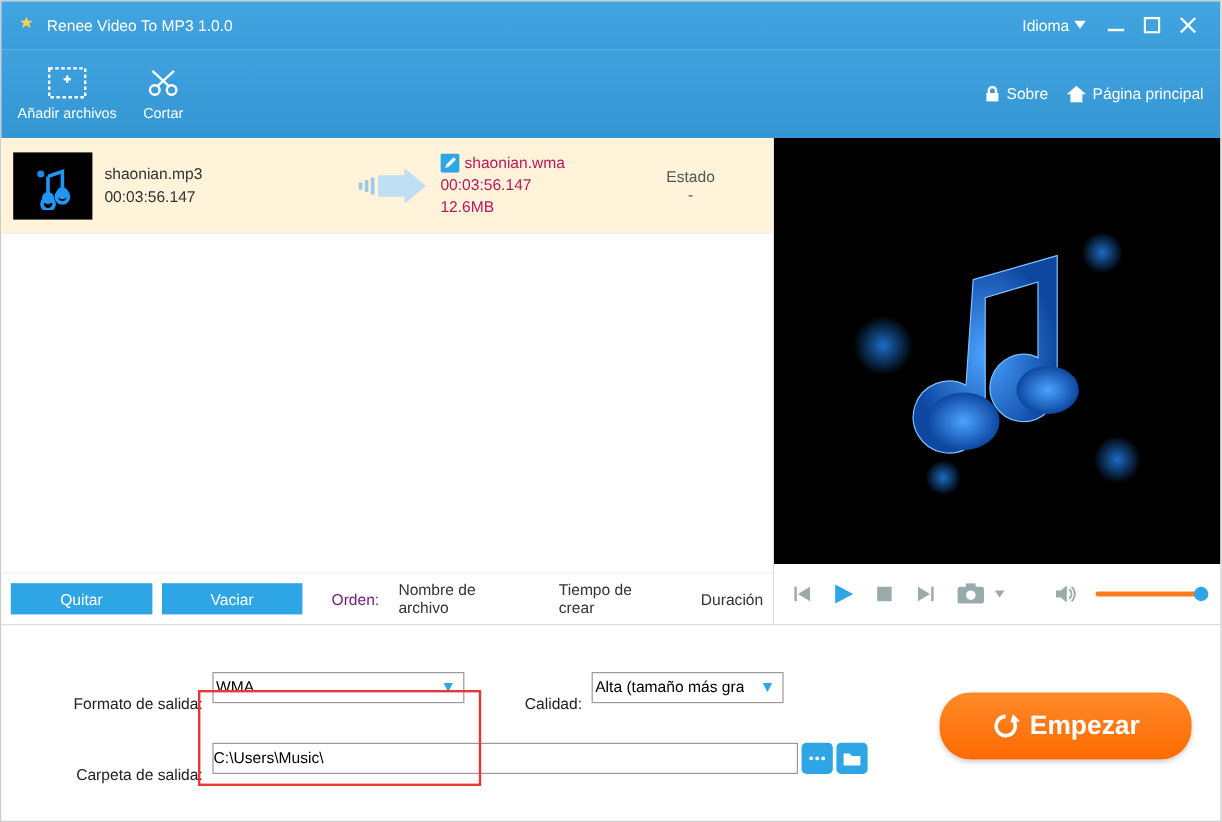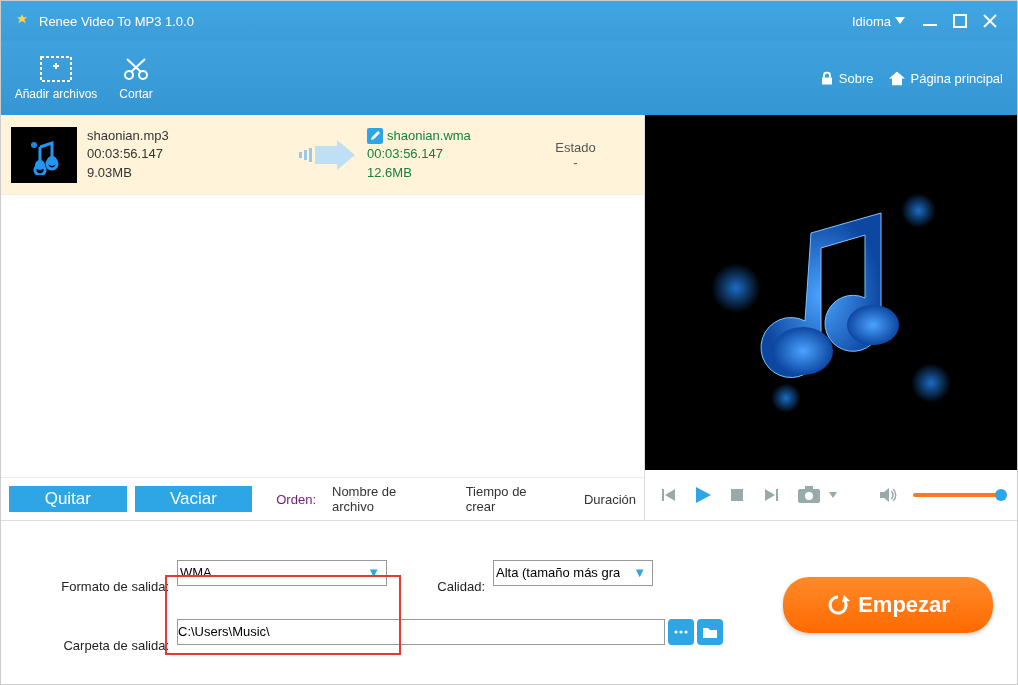--- a/index.html
+++ b/index.html
@@ -31,25 +31,25 @@
   .left-pane { flex: 1; display: flex; flex-direction: column; border-right: 1px solid #ddd; }
   .file-list { flex: 1; overflow: auto; }
 
   .file-row {
     display: flex; align-items: center; background: #fff4da; height: 80px; padding: 8px 10px;
     border-bottom: 1px solid #eee;
   }
   .thumb { width: 66px; height: 56px; background: #000; display: flex; align-items: center; justify-content: center; margin-right: 10px; }
   .src-block { flex: 0 0 200px; font-size: 13px; color: #333; line-height: 1.4; }
   .arrow-col { flex: 0 0 80px; display: flex; align-items:center; justify-content:center; }
-  .out-block { flex: 0 0 150px; font-size: 13px; color: #15803d; line-height: 1.4; }
+  .out-block { flex: 0 0 150px; font-size: 13px; color: #be185d; line-height: 1.4; }
   .status-col { flex: 1; text-align: center; font-size: 13px; color: #555; }
 
   .list-footer { display: flex; align-items: center; padding: 6px 8px; gap: 8px; border-top: 1px solid #eee; }
-  .blue-btn { background: #2ea6e6; color: #fff; border: none; width: 120px; height: 26px; font-size: 17px; cursor: pointer; }
+  .blue-btn { background: #2ea6e6; color: #fff; border: none; width: 120px; height: 26px; font-size: 13px; cursor: pointer; }
   .list-footer .label { font-size: 13px; color: #701a75; margin-left: 16px; }
   .hdr { font-size: 13px; color: #333; }
 
   
   .preview-pane { width: 372px; display: flex; flex-direction: column; }
   .preview-black { flex: 1; background: #000; display: flex; align-items: center; justify-content: center; position: relative; }
   .player-bar { height: 50px; display: flex; align-items: center; gap: 14px; padding: 0 14px; }
   .pbtn { width: 20px; height: 20px; display: inline-flex; align-items: center; justify-content: center; cursor: pointer; }
   .slider { flex: 0 0 90px; height: 4px; background: #ff7a1a; position: relative; border-radius: 2px; }
   .slider .knob { position: absolute; right: -4px; top: -4px; width: 12px; height: 12px; background: #2ea6e6; border-radius: 50%; }
@@ -161,21 +161,20 @@
             <circle cx="10" cy="10" r="3" fill="#1e88e5"></circle>
               <circle cx="32" cy="26" r="2" fill="#0d47a1"></circle>
             <path d="M16 30 a5 5 0 1 0 0.1 0 M16 12 v16 M16 12 l12 -4 v16 a5 5 0 1 1 -0.1 0" fill="none" stroke="#2196f3" stroke-width="3"></path>
             <circle cx="16" cy="30" r="5" fill="#2196f3"></circle>
               <circle cx="28" cy="26" r="5" fill="#2196f3"></circle>
           </svg>
         </div>
         <div class="src-block">
           <div>shaonian.mp3</div>
           <div>00:03:56.147</div>
-          <div>9.03MB</div>
         </div>
         <div class="arrow-col">
           <svg width="60" height="30" viewBox="0 0 60 30">
             <g fill="#9cc7e6">
                 <rect x="2" y="12" width="3" height="6"></rect>
                 <rect x="7" y="10" width="3" height="10"></rect>
                 <rect x="12" y="8" width="3" height="14"></rect>
               </g>
             <polygon points="18,6 40,6 40,0 58,15 40,30 40,24 18,24" fill="#bfe0f4"></polygon>
           </svg>

